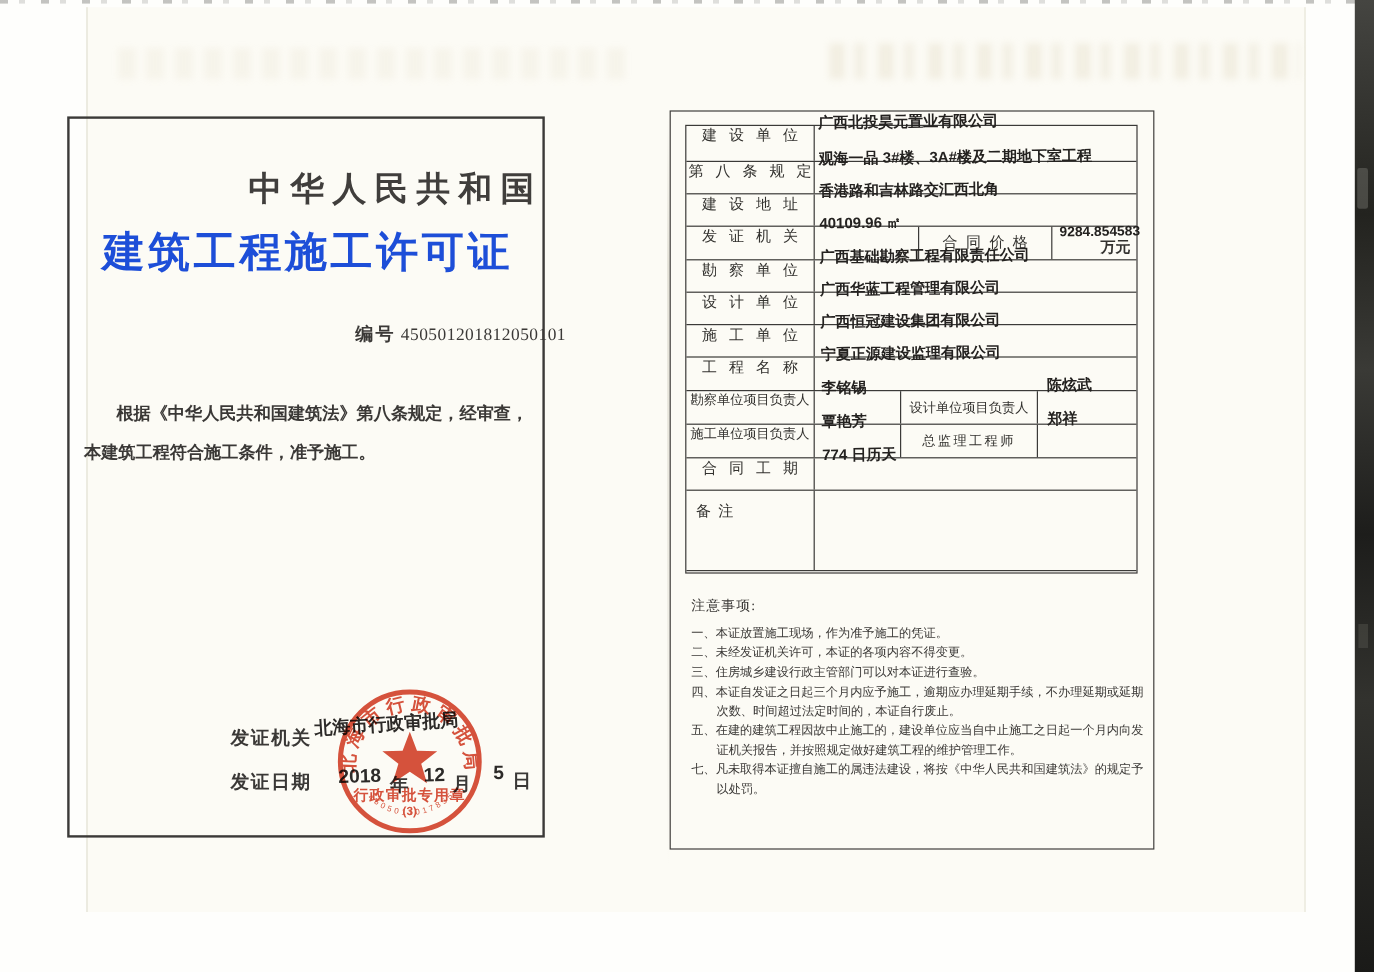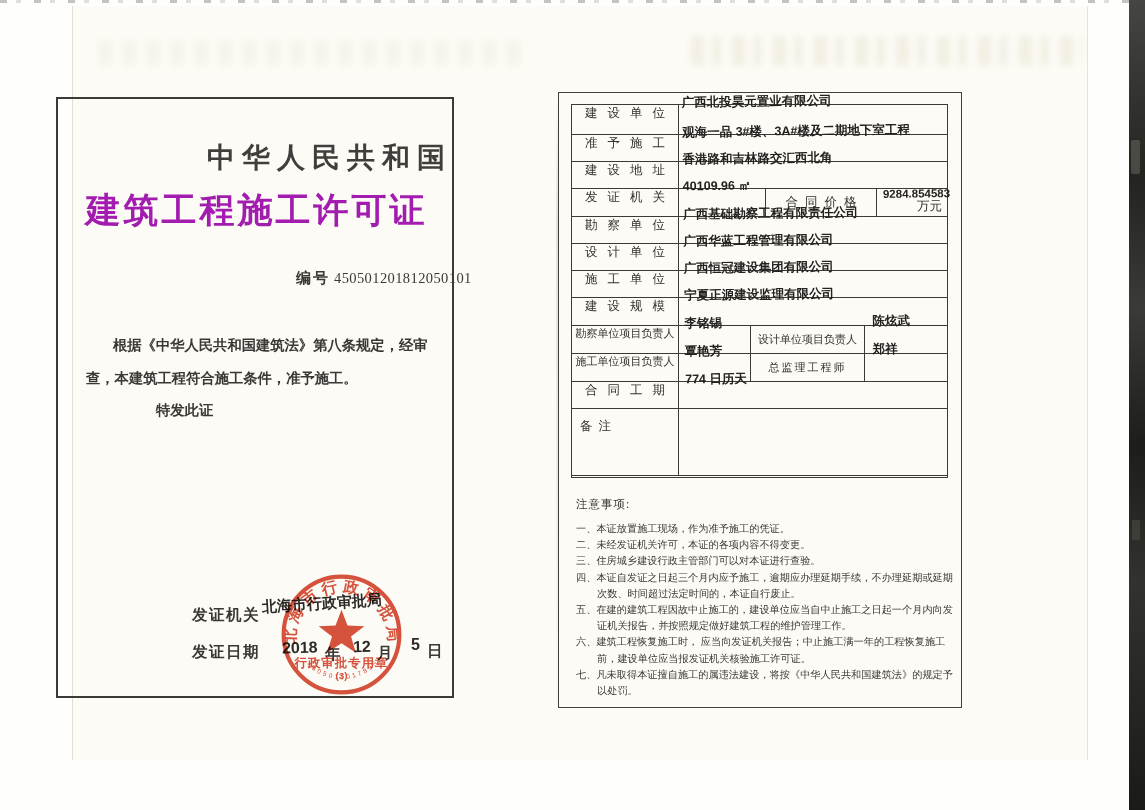--- a/index.html
+++ b/index.html
@@ -23,27 +23,27 @@
   .bleed-left{left:25px;top:34px;width:430px;height:26px;opacity:.28;
     background:repeating-linear-gradient(90deg,rgba(214,203,172,.5) 0 15px,rgba(255,255,255,0) 15px 24px);}
 
   
   .page-left{position:absolute;left:56px;top:97px;width:394px;height:597px;
              border:2px solid #3b3a38;background:transparent;}
   .country{position:absolute;left:0;top:40px;width:100%;text-align:right;
            font-size:28px;font-weight:bold;letter-spacing:7px;text-indent:7px;color:#403e3c;}
   .cert-title{position:absolute;left:0;top:88px;width:100%;text-align:center;
            font-family:"Liberation Sans","DejaVu Sans",sans-serif;font-weight:900;
-           font-size:35px;letter-spacing:3px;text-indent:3px;color:#a21caf;}
+           font-size:35px;letter-spacing:3px;text-indent:3px;color:#1d4ed8;}
   .permitno{position:absolute;left:238px;top:170px;white-space:nowrap;color:#3b3937;}
   .permitno .lab{font-size:15px;font-weight:bold;letter-spacing:2px;}
   .permitno .num{font-size:14.5px;letter-spacing:.4px;}
   .body-text{position:absolute;left:12px;top:230px;width:382px;
              font-size:14.3px;font-weight:bold;color:#3a3836;line-height:32.5px;}
-  .body-text .para{text-indent:27px;margin-left:16px;}
+  .body-text .para{text-indent:27px;}
   .body-text .closing{padding-left:86px;}
   .fieldlab{position:absolute;font-size:15.5px;font-weight:bold;letter-spacing:1.5px;color:#3a3836;white-space:nowrap;}
   .typed{font-family:"Liberation Sans","DejaVu Sans",sans-serif;font-weight:bold;color:#2c2a28;white-space:nowrap;}
   .issuer-value{position:absolute;left:204px;top:499px;font-size:15px;transform:rotate(-3.5deg);transform-origin:left center;}
   .d-unit{position:absolute;font-size:15.5px;font-weight:bold;color:#3a3836;}
   .d-num{position:absolute;font-size:16px;}
   
   .stamp{position:absolute;left:206px;top:458px;width:155px;height:155px;
          mix-blend-mode:multiply;opacity:.92;z-index:5;}
 
@@ -56,21 +56,21 @@
   .trow:last-child{border-bottom:none;}
   .lcell{width:107px;border-right:1px solid #3b3a38;box-sizing:border-box;
          display:flex;align-items:flex-start;justify-content:center;}
   .flabel{font-size:12.5px;color:#33322f;letter-spacing:10px;text-indent:10px;white-space:nowrap;}
   .fl9{font-size:11px;color:#33322f;letter-spacing:0;white-space:nowrap;}
   .midcell{border-right:1px solid #3b3a38;box-sizing:border-box;display:flex;align-items:center;justify-content:center;position:relative;}
   .mlabel{font-size:12.5px;color:#33322f;letter-spacing:7px;text-indent:7px;white-space:nowrap;}
   .ml9{font-size:11px;color:#33322f;white-space:nowrap;}
   .sparecell{border-right:1px solid #3b3a38;box-sizing:border-box;}
   .pricecell{flex:1;position:relative;}
-  .unit-wan{position:absolute;right:5px;bottom:1px;font-size:12.5px;color:#33322f;}
+  .unit-wan{position:absolute;right:5px;bottom:1px;font-size:12.5px;color:#33322f;font-weight:bold;}
   .bz .lcell{justify-content:flex-start;align-items:flex-start;padding:9px 0 0 8px;}
   .bz .flabel{letter-spacing:6px;text-indent:0;}
   .vlayer{position:absolute;left:0;top:0;width:100%;height:100%;pointer-events:none;
           transform:rotate(-0.7deg);transform-origin:60px 180px;z-index:4;}
   .val{position:absolute;font-family:"Liberation Sans","DejaVu Sans",sans-serif;
        font-weight:bold;font-size:12.5px;color:#242220;white-space:nowrap;}
   .val.small{font-size:11.5px;}
   .notes{position:absolute;left:17px;top:404px;width:383px;color:#3a3836;}
   .notes .nhead{font-size:11.5px;margin-bottom:9px;letter-spacing:1px;}
   .notes .nitem{font-size:10.2px;line-height:16.2px;padding-left:21px;text-indent:-21px;}
@@ -87,21 +87,20 @@
 
   <div class="page-left">
     <div class="country">中华人民共和国</div>
     <div class="cert-title">建筑工程施工许可证</div>
     <div class="permitno">
       <span class="lab">编号</span>
       <span class="num">450501201812050101</span>
     </div>
     <div class="body-text">
       <div class="para">根据《中华人民共和国建筑法》第八条规定，经审查，本建筑工程符合施工条件，准予施工。</div>
-      <div class="closing">特发此证</div>
     </div>
 
     <div class="fieldlab" style="left:134px;top:506px;">发证机关</div>
     <div class="typed issuer-value">北海市行政审批局</div>
 
     <div class="fieldlab" style="left:134px;top:543px;">发证日期</div>
     <div>
       <span class="typed d-num" style="left:224px;top:540px;transform:rotate(-1.5deg);">2018</span>
       <span class="d-unit" style="left:267px;top:545px;">年</span>
       <span class="typed d-num" style="left:295px;top:539px;transform:rotate(-1.5deg);">12</span>
@@ -131,21 +130,21 @@
   <div class="page-right">
     <div class="dtable">
 
       <div class="trow" style="height:30px;">
         <div class="lcell">
             <span class="flabel">建设单位</span>
           </div>
       </div>
       <div class="trow" style="height:27px;">
         <div class="lcell">
-            <span class="flabel">准予施工</span>
+            <span class="flabel">第八条规定</span>
           </div>
       </div>
       <div class="trow" style="height:27px;">
         <div class="lcell">
             <span class="flabel">建设地址</span>
           </div>
       </div>
       <div class="trow" style="height:28px;">
         <div class="lcell">
             <span class="flabel">发证机关</span>
@@ -168,21 +167,21 @@
             <span class="flabel">设计单位</span>
           </div>
       </div>
       <div class="trow" style="height:27px;">
         <div class="lcell">
             <span class="flabel">施工单位</span>
           </div>
       </div>
       <div class="trow" style="height:28px;">
         <div class="lcell">
-            <span class="flabel">建设规模</span>
+            <span class="flabel">工程名称</span>
           </div>
       </div>
       <div class="trow" style="height:28px;">
         <div class="lcell">
             <span class="fl9">勘察单位项目负责人</span>
           </div>
         <div class="sparecell" style="width:72px;"></div>
         <div class="midcell" style="width:114px;">
             <span class="ml9">设计单位项目负责人</span>
           </div>
@@ -227,21 +226,20 @@
       </div>
     </div>
 
     <div class="notes">
       <div class="nhead">注意事项:</div>
       <div class="nitem"><span>一、</span><span>本证放置施工现场，作为准予施工的凭证。</span></div>
       <div class="nitem"><span>二、</span><span>未经发证机关许可，本证的各项内容不得变更。</span></div>
       <div class="nitem"><span>三、</span><span>住房城乡建设行政主管部门可以对本证进行查验。</span></div>
       <div class="nitem"><span>四、</span><span>本证自发证之日起三个月内应予施工，逾期应办理延期手续，不办理延期或延期次数、时间超过法定时间的，本证自行废止。</span></div>
       <div class="nitem"><span>五、</span><span>在建的建筑工程因故中止施工的，建设单位应当自中止施工之日起一个月内向发证机关报告，并按照规定做好建筑工程的维护管理工作。</span></div>
-      <div class="nitem"><span>六、</span><span>建筑工程恢复施工时， 应当向发证机关报告；中止施工满一年的工程恢复施工前，建设单位应当报发证机关核验施工许可证。</span></div>
       <div class="nitem"><span>七、</span><span>凡未取得本证擅自施工的属违法建设，将按《中华人民共和国建筑法》的规定予以处罚。</span></div>
     </div>
   </div>
 
   <div class="edge-top"></div>
   <div class="edge-right">
     <div class="glint"></div>
     <div class="glint2"></div>
   </div>
 </div>

